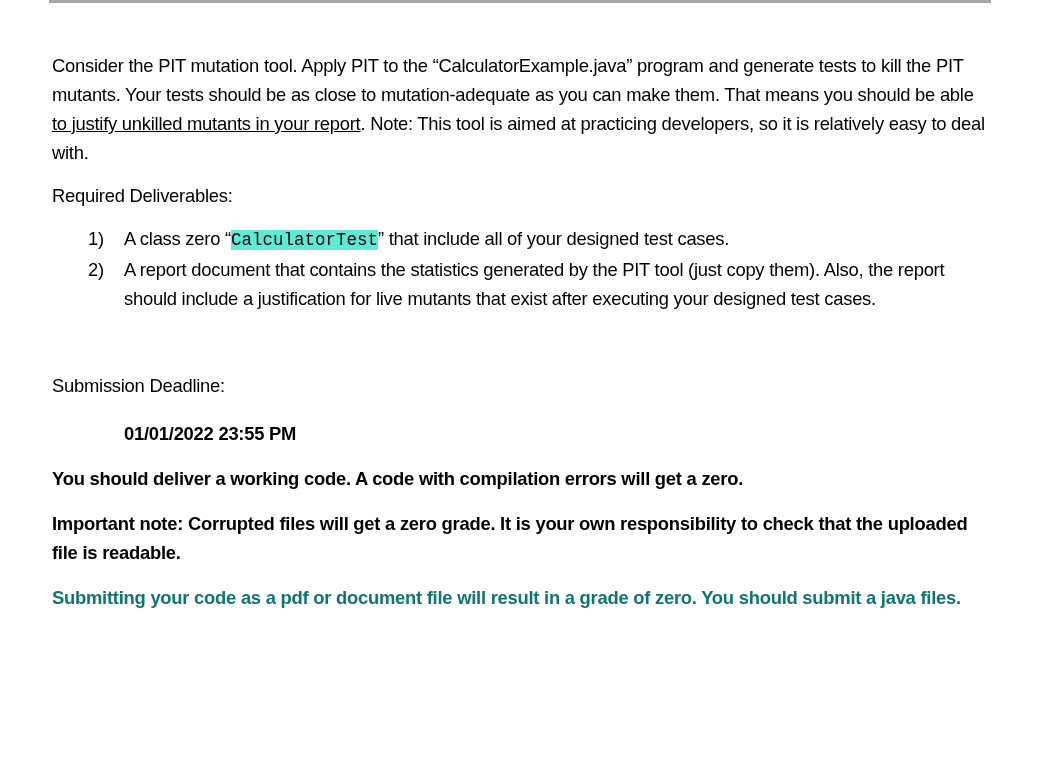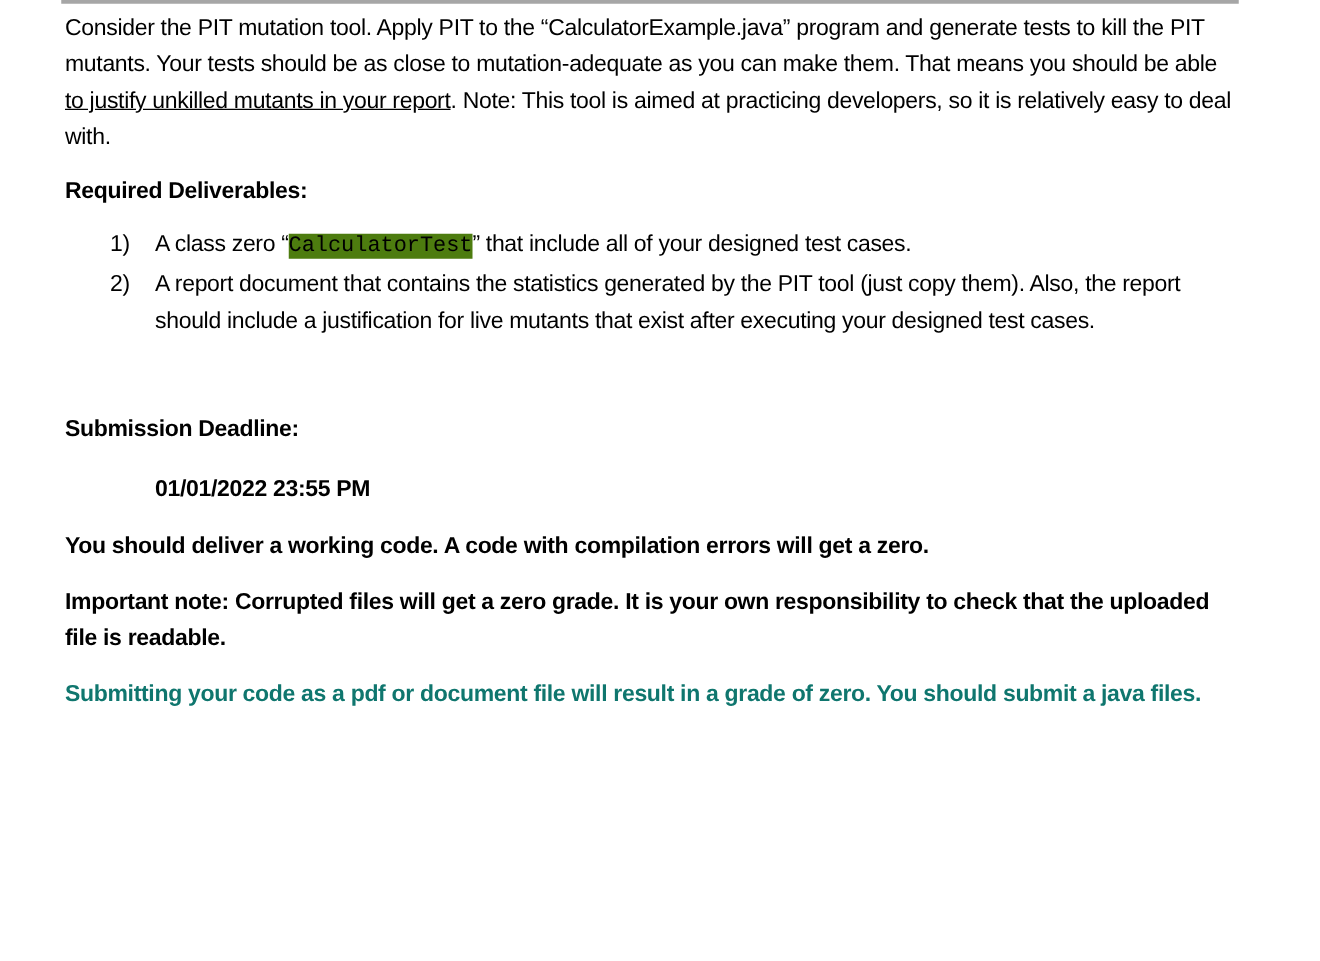--- a/index.html
+++ b/index.html
@@ -32,27 +32,27 @@
       letter-spacing: -0.25px;
     }
     .para {
       margin: 0;
       line-height: 29px;
     }
     .u { text-decoration: underline; }
     .bold { font-weight: bold; }
     .heading {
       margin: 0;
-      font-weight: bold;
+      font-weight: normal;
       line-height: 29px;
     }
     .red { color: #0f766e; }
     .code {
       font-family: "Liberation Mono", "DejaVu Sans Mono", monospace;
-      background: #4d7c0f;
+      background: #5eead4;
       font-size: 17.5px;
       letter-spacing: 0;
     }
     ol.deliverables {
       list-style: none;
       margin: 0;
       padding: 0;
     }
     ol.deliverables li {
       position: relative;
@@ -77,21 +77,21 @@
       text-decoration: underline;
     }
   </style>
 </head>
 <body>
 
 <div class="top-rule"></div>
 
 <div class="page">
 
-  <p class="para" style="margin-bottom:14px;">
+  <p class="para" style="margin-bottom:14px;margin-top:44px;">
     <span>Consider the PIT mutation tool. Apply PIT to the “CalculatorExample.java” program and generate tests to kill the PIT mutants. Your tests should be as close to mutation-adequate as you can make them. That means you should be able </span><span class="u">to justify unkilled mutants in your report</span><span>. Note: This tool is aimed at practicing developers, so it is relatively easy to deal with.</span>
   </p>
 
   <p class="heading" style="margin-bottom:14px;">Required Deliverables:</p>
 
   <ol class="deliverables">
     <li>
       <span class="num">1)</span>
       <span>A class zero “</span><span class="code">CalculatorTest</span><span>” that include all of your designed test cases.</span>
     </li>

